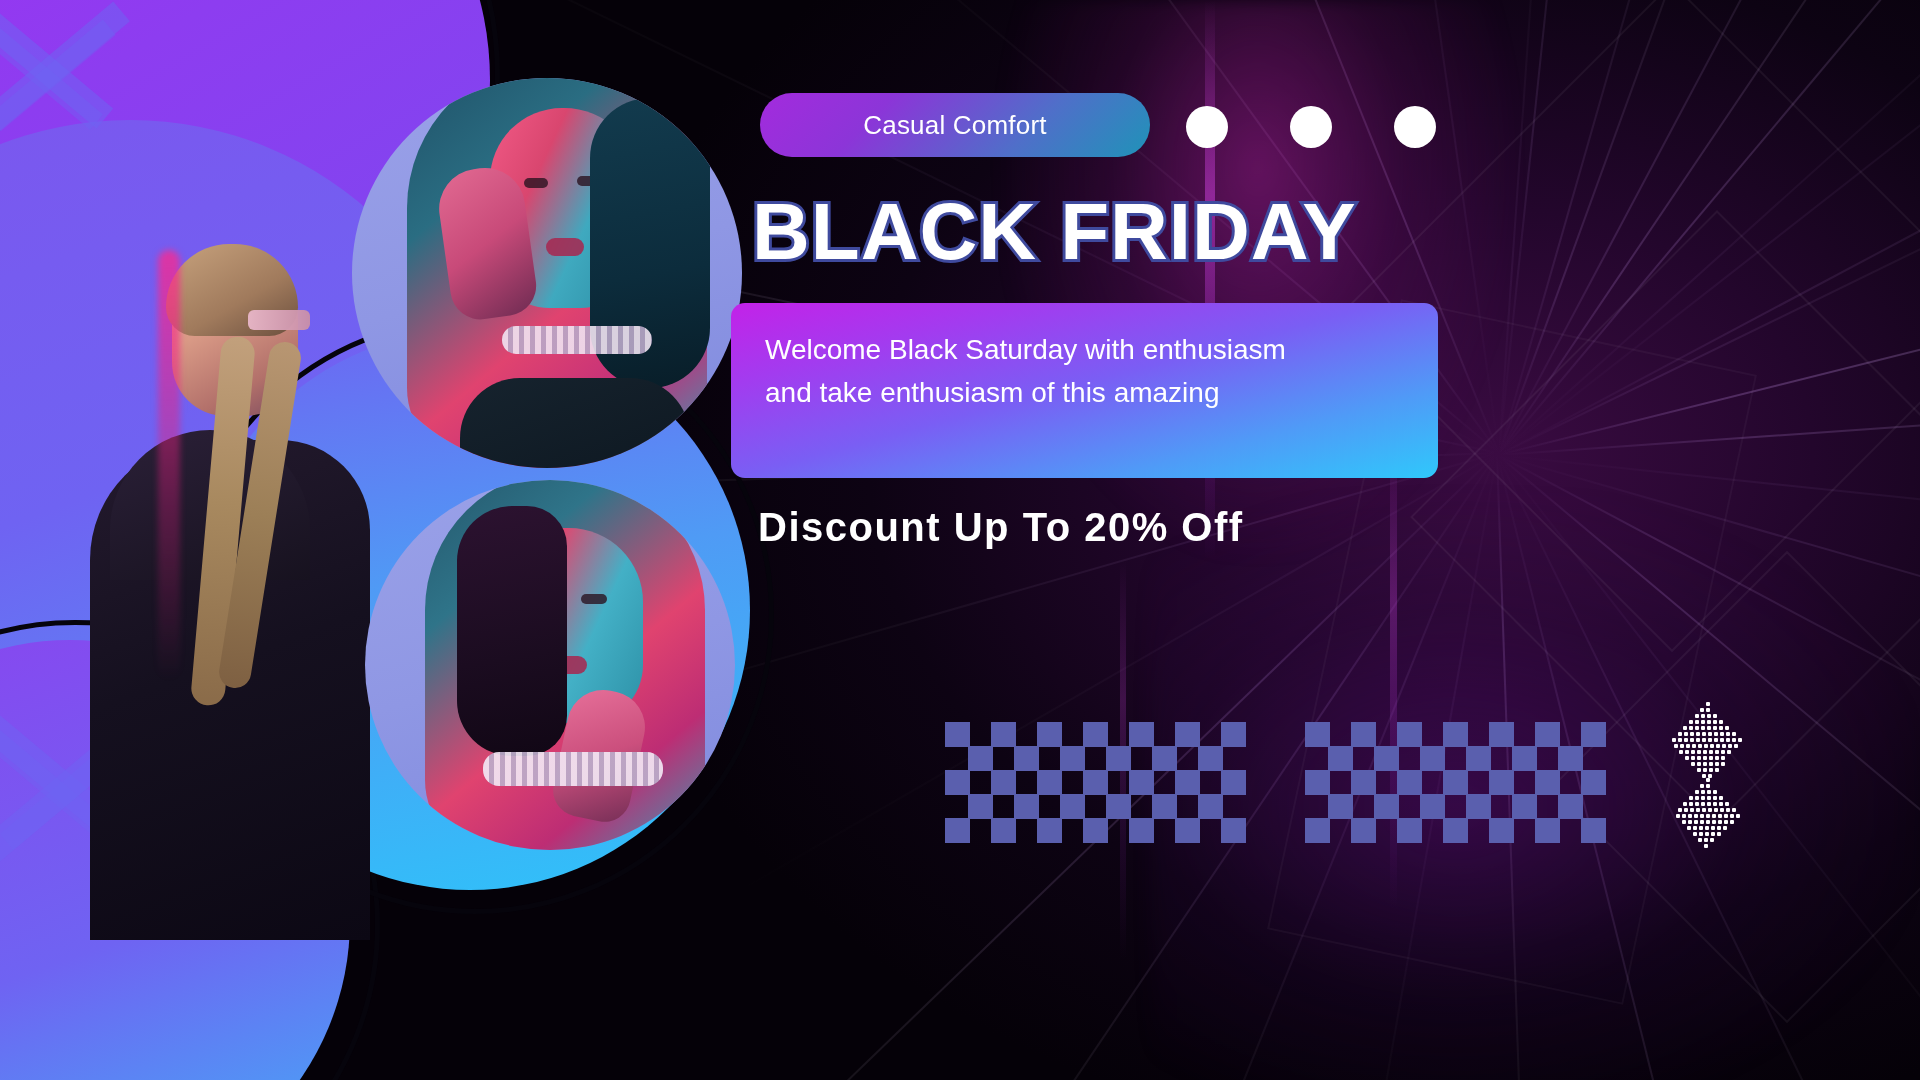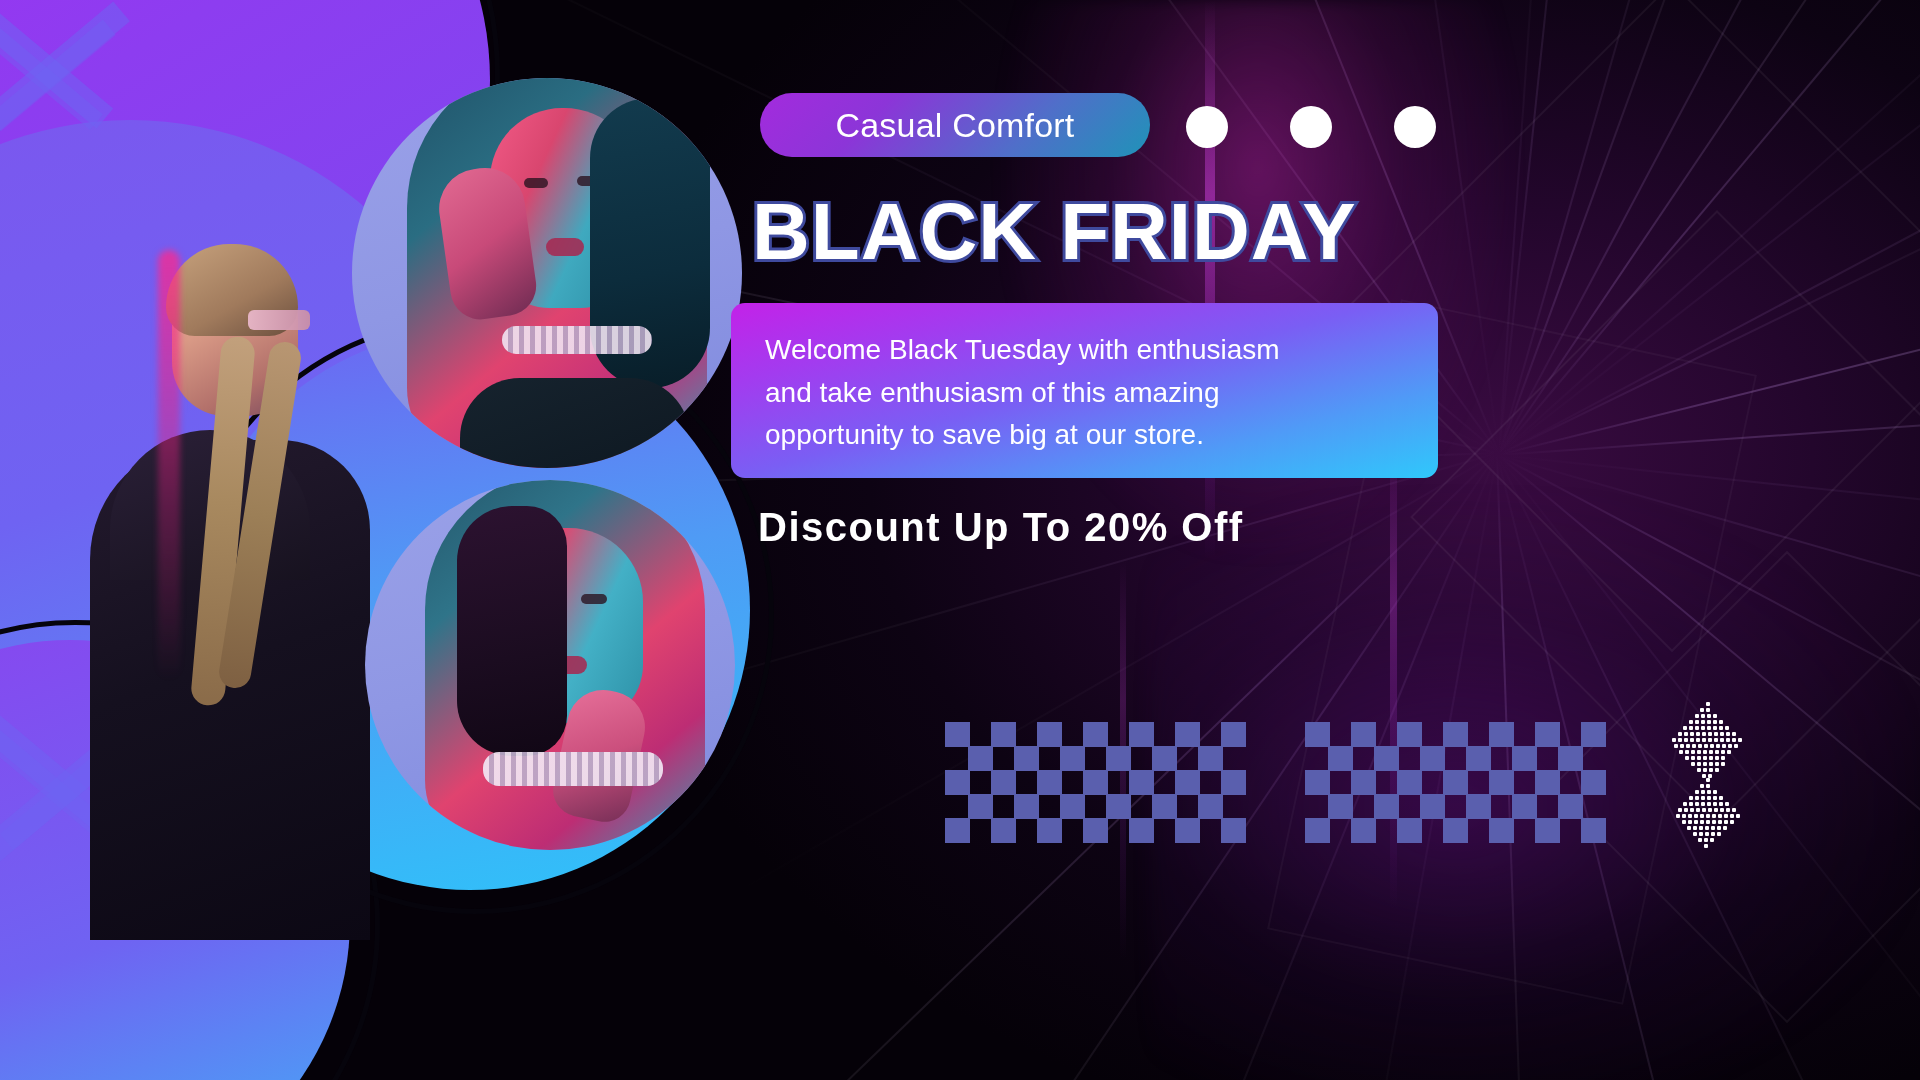--- a/index.html
+++ b/index.html
@@ -50,21 +50,21 @@
             background:linear-gradient(165deg,#9aa1e8 0%,#8f97e4 50%,#7f8ade 100%);}
   .ph-face{position:absolute;border-radius:50%;}
 
   
   .hoodie{position:absolute;}
 
   
   .pill{position:absolute;left:760px;top:93px;width:390px;height:64px;border-radius:32px;
     background:linear-gradient(135deg,#a32bdd 0%,#8c35d8 30%,#4f6fc9 68%,#1f93b8 100%);
     display:flex;align-items:center;justify-content:center;}
-  .pill span{color:#fff;font-size:34px;letter-spacing:.2px;}
+  .pill span{color:#fff;font-size:26px;letter-spacing:.2px;}
 
   .dots{position:absolute;left:1186px;top:106px;width:250px;height:42px;}
   .dots i{position:absolute;top:0;width:42px;height:42px;border-radius:50%;background:#fff;}
 
   .headline{position:absolute;left:752px;top:186px;width:700px;height:84px;
     font-size:80px;font-weight:bold;color:#fff;letter-spacing:1px;
     -webkit-text-stroke:6px #3f4a9e;paint-order:stroke fill;white-space:nowrap;}
   .headline .inner{position:relative;}
 
   .descbox{position:absolute;left:731px;top:303px;width:707px;height:175px;border-radius:14px;
@@ -235,23 +235,22 @@
       <i style="left: 0px;"></i>
       <i style="left: 104px;"></i>
       <i style="left: 208px;"></i>
     </div>
 
   <div class="headline">
     <span class="inner">BLACK FRIDAY</span>
   </div>
 
   <div class="descbox">
-    <p>Welcome Black Tuesday with enthusiasm</p>
+    <p>Welcome Black Saturday with enthusiasm</p>
     <p>and take enthusiasm of this amazing</p>
-    <p>opportunity to save big at our store.</p>
   </div>
 
   <div class="discount">Discount Up To 20% Off</div>
 
   <div class="checks" id="check1" style="left:945px;top:722px;width:330px;height:120px;">
       <i style="left: 0px; top: 0px;"></i>
       <i style="left: 46px; top: 0px;"></i>
       <i style="left: 92px; top: 0px;"></i>
       <i style="left: 138px; top: 0px;"></i>
       <i style="left: 184px; top: 0px;"></i>

